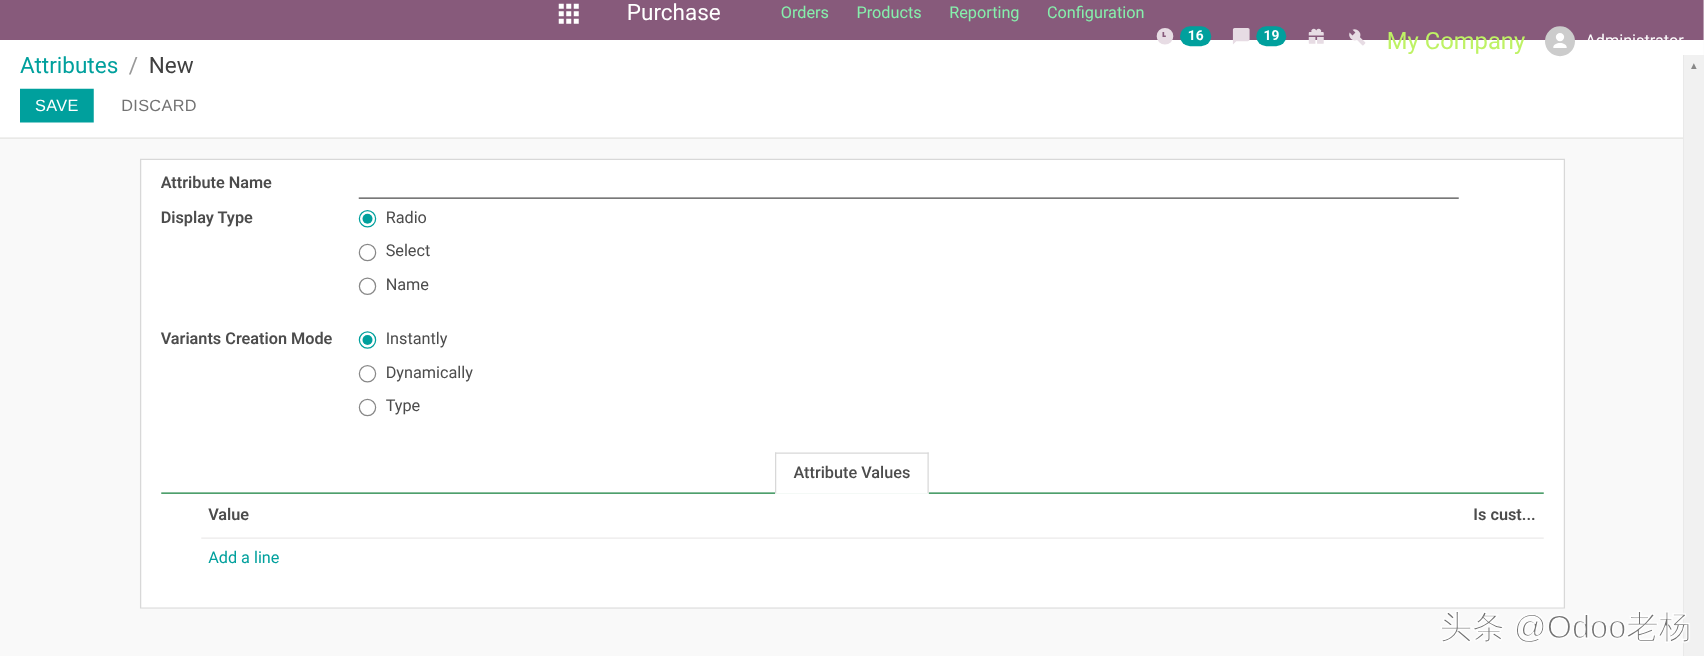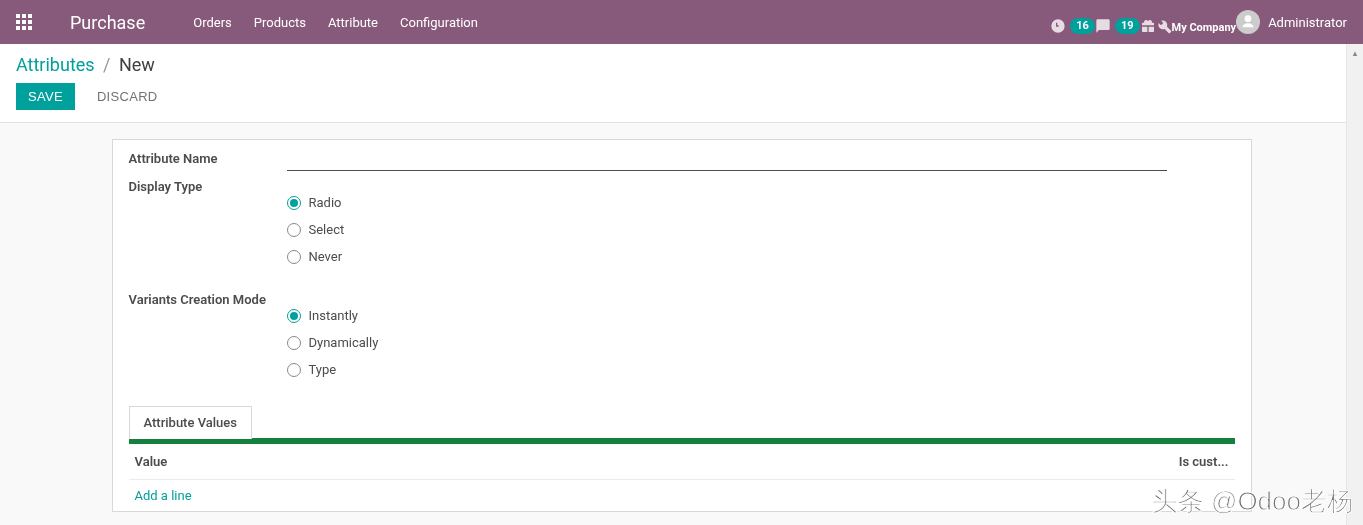--- a/index.html
+++ b/index.html
@@ -1,30 +1,30 @@
 <!DOCTYPE html>
 <html><head>
   <meta charset="utf-8">
   <style>
     * { margin: 0; padding: 0; box-sizing: border-box; }
     body { font-family: -apple-system, BlinkMacSystemFont, "Segoe UI", Roboto, "Helvetica Neue", Arial, sans-serif; font-size: 13px; color: #4c4c4c; background: #f9f9f9; overflow-x: hidden; }
 
     
-    .navbar { background: #875A7B; color: #fff; height: 44px; display: flex; align-items: center; padding: 0 16px; }
+    .navbar { background: #875A7B; color: #fff; height: 32px; display: flex; align-items: center; padding: 0 16px; flex-direction: column; }
     .navbar-left { display: flex; align-items: center; gap: 28px; }
     .apps-icon { display: grid; grid-template-columns: repeat(3, 4px); grid-template-rows: repeat(3, 4px); gap: 2px; margin-right: 10px; cursor: pointer;}
     .apps-icon span { background: #fff; width: 4px; height: 4px; }
     .brand { font-size: 18px; font-weight: 400; color: #fff; margin-right: 20px; }
     .nav-menu { display: flex; gap: 22px; }
-    .nav-menu-item { color: #ffffff; font-size: 13px; cursor: pointer; }
-    .navbar-right { margin-left: auto; display: flex; align-items: flex-end; }
+    .nav-menu-item { color: #86efac; font-size: 13px; cursor: pointer; }
+    .navbar-right { margin-left: auto; display: flex; align-items: flex-start; gap: 16px; }
     .badge-wrap { display: flex; align-items: center; gap: 4px; cursor: pointer;}
     .badge { background: #00a09d; color:#fff; border-radius: 9px; font-size: 11px; font-weight: bold; padding: 1px 6px; line-height: 14px; min-width: 20px; text-align: center;}
     .icon-svg { fill: #e7dce4; width: 16px; height: 16px; display: block; }
-    .company { color: #ffffff; font-size: 11px; cursor: pointer; font-weight: bold;}
+    .company { color: #bef264; font-size: 19px; cursor: pointer;}
     .user-wrap { display:flex; align-items:center; gap:8px; cursor:pointer;}
     .avatar { width: 24px; height: 24px; border-radius: 50%; background: #ccc; display: inline-flex; align-items:center; justify-content:center; }
     .avatar svg { width: 16px; height:16px; fill:#fff; }
 
     
     .control-panel { background: #fff; padding: 10px 16px 12px 16px; border-bottom: 1px solid #e2e2e0; }
     .breadcrumb { font-size: 18px; margin-bottom: 8px; }
     .breadcrumb .bc-root { color: #00A09D; cursor: pointer; }
     .breadcrumb .sep { color: #999; margin: 0 4px; }
     .breadcrumb .bc-current { color: #404040; }
@@ -34,35 +34,35 @@
     .btn-discard { background: transparent; color: #737373; font-weight: 400;}
 
     
     .main-area { padding: 16px 0 0 0; display: flex; justify-content: center; position: relative;}
     .form-sheet { background: #fff; border: 1px solid #d8d8d8; width: 1140px; max-width: 96vw; min-height: 360px; padding: 9px 16px 0 16px; box-shadow: 0 1px 2px rgba(0,0,0,0.02);}
     .form-row { display: flex; align-items: flex-start; margin-bottom: 6px; }
     .form-label { width: 158px; font-weight: 600; color: #4c4c4c; font-size: 13px; padding-top: 2px; flex-shrink:0; }
     .form-field { flex: 1; }
     .name-input { width: 100%; max-width: 880px; border: none; border-bottom: 1px solid #4c4c4c; font-size: 13px; padding: 2px 0 4px 0; background: transparent; outline: none;}
 
-    .radio-group { display: flex; flex-direction: column; gap: 12px; padding-top: 2px; margin-top: 16px; }
+    .radio-group { display: flex; flex-direction: column; gap: 12px; padding-top: 2px; }
     .radio-option { display: flex; align-items: center; gap: 8px; cursor: pointer; font-size: 13px; color: #4c4c4c;}
     .radio-circle { width: 14px; height: 14px; border-radius: 50%; border: 1px solid #888; display: inline-flex; align-items: center; justify-content: center; background:#fff; flex-shrink:0;}
     .radio-circle.checked { border-color: #00a09d; }
     .radio-circle.checked::after { content:''; width: 8px; height: 8px; background: #00a09d; border-radius: 50%; }
 
     .form-section-gap { height: 20px; }
 
     
     .notebook { margin-top: 28px; }
-    .tabs { display: flex; border-bottom: 6px solid #15803d; }
+    .tabs { display: flex; border-bottom: 1px solid #15803d; justify-content: center; }
     .tab { padding: 8px 14px; font-size: 13px; color: #4c4c4c; cursor: pointer; border: 1px solid transparent; border-bottom: none; position: relative; top: 1px; background:#fff;}
     .tab.active { border-color: #d8d8d8; border-bottom: 1px solid #fff; color: #4c4c4c; font-weight: 500;}
 
-    .tab-content { padding: 0; }
+    .tab-content { padding: 0; margin-left: 32px; }
     .list-header { display: flex; padding: 10px 6px 10px 6px; border-bottom: 1px solid #eceaea; font-weight:600; font-size: 13px; color:#4c4c4c;}
     .col-value { flex: 1; }
     .col-custom { width: 80px; text-align: right; white-space:nowrap; overflow:hidden; text-overflow: ellipsis; }
     .add-line { padding: 8px 6px; }
     .add-line a { color: #00A09D; text-decoration: none; font-size: 13px; cursor: pointer;}
 
     
     .scroll-track { position: fixed; right: 0; top: 44px; bottom: 0; width: 17px; background: #f1f1f1; border-left: 1px solid #e6e6e6;}
     .scroll-thumb-up { position: absolute; top: 0; left:0; right:0; height: 17px; display:flex; align-items:center; justify-content:center; color:#888; font-size:9px;}
 
@@ -82,21 +82,21 @@
         <span></span>
         <span></span>
       <span></span>
         <span></span>
         <span></span>
     </div>
     <div class="brand">Purchase</div>
     <div class="nav-menu">
       <span class="nav-menu-item">Orders</span>
       <span class="nav-menu-item">Products</span>
-      <span class="nav-menu-item">Attribute</span>
+      <span class="nav-menu-item">Reporting</span>
       <span class="nav-menu-item">Configuration</span>
     </div>
   </div>
   <div class="navbar-right">
     <div class="badge-wrap">
       <svg class="icon-svg" viewBox="0 0 24 24">
           <path d="M12 2a10 10 0 1 0 10 10A10 10 0 0 0 12 2zm1 11h-4V7h2v4h2z"></path>
         </svg>
       <span class="badge">16</span>
     </div>
@@ -153,21 +153,21 @@
           <label class="radio-option">
             <span class="radio-circle checked"></span>
             <span>Radio</span>
           </label>
           <label class="radio-option">
             <span class="radio-circle"></span>
             <span>Select</span>
           </label>
           <label class="radio-option">
             <span class="radio-circle"></span>
-            <span>Never</span>
+            <span>Name</span>
           </label>
         </div>
       </div>
     </div>
 
     <div class="form-section-gap"></div>
 
     <div class="form-row">
       <div class="form-label">Variants Creation Mode</div>
       <div class="form-field">

